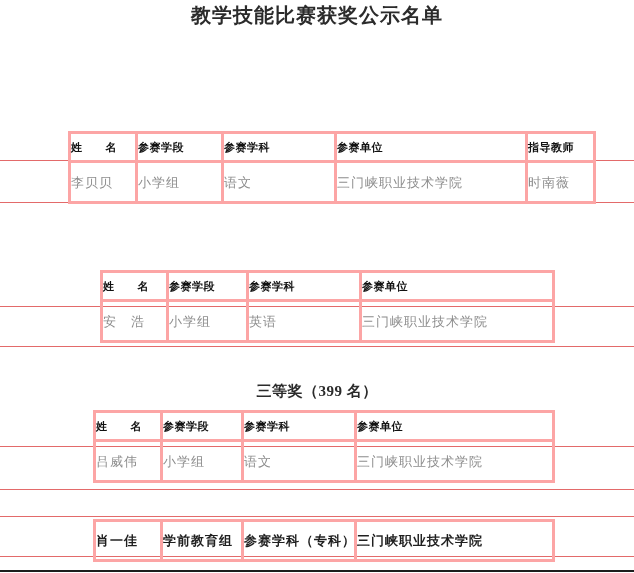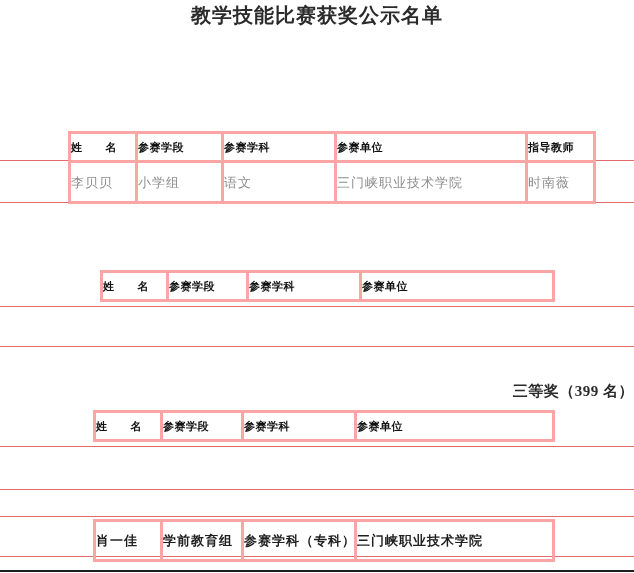--- a/index.html
+++ b/index.html
@@ -44,21 +44,21 @@
     left: 0;
     text-align: center;
     font-size: 15px;
     font-weight: bold;
     color: #2b2b2b;
     letter-spacing: 0.5px;
     font-family: "Liberation Serif", "DejaVu Serif", serif;
   }
   #heading-1 { top: 90px; }
   #heading-2 { top: 242px; }
-  #heading-3 { top: 382px; text-align: right; }
+  #heading-3 { top: 382px; }
 
   
   .red-rule {
     position: absolute;
     left: 0;
     width: 634px;
     height: 1px;
     background: #e8a0a0;
     border-top: 1px solid #e36a6a;
     box-sizing: border-box;
@@ -172,36 +172,48 @@
   <div class="red-rule" style="top:346px;"></div>
 
   <table class="tbl" id="table-2">
     <tbody>
       <tr class="hdr">
         <td class="c0">姓　　名</td>
         <td class="c1">参赛学段</td>
         <td class="c2">参赛学科</td>
         <td class="c3">参赛单位</td>
       </tr>
+      <tr class="datarow">
+        <td class="c0 name-cell">安　浩</td>
+        <td class="c1">小学组</td>
+        <td class="c2">英语</td>
+        <td class="c3">三门峡职业技术学院</td>
+      </tr>
     </tbody>
   </table>
 
   <div class="section-heading" id="heading-3">三等奖（399 名）</div>
 
   <div class="red-rule" style="top:446px;"></div>
   <div class="red-rule" style="top:489px;"></div>
 
   <table class="tbl" id="table-3">
     <tbody>
       <tr class="hdr">
         <td class="c0">姓　　名</td>
         <td class="c1">参赛学段</td>
         <td class="c2">参赛学科</td>
         <td class="c3">参赛单位</td>
       </tr>
+      <tr class="datarow">
+        <td class="c0 name-cell">吕威伟</td>
+        <td class="c1">小学组</td>
+        <td class="c2">语文</td>
+        <td class="c3">三门峡职业技术学院</td>
+      </tr>
     </tbody>
   </table>
 
   <div class="red-rule" style="top:516px;"></div>
   <div class="red-rule" style="top:556px;"></div>
   <div class="black-rule" style="top:570px;"></div>
 
   <table class="tbl" id="table-4">
     <tbody>
       <tr class="datarow dark">

